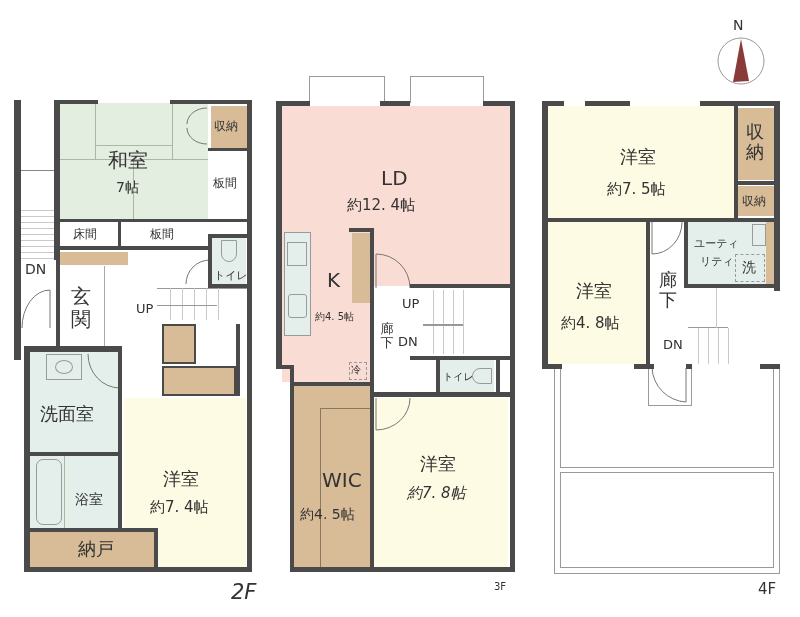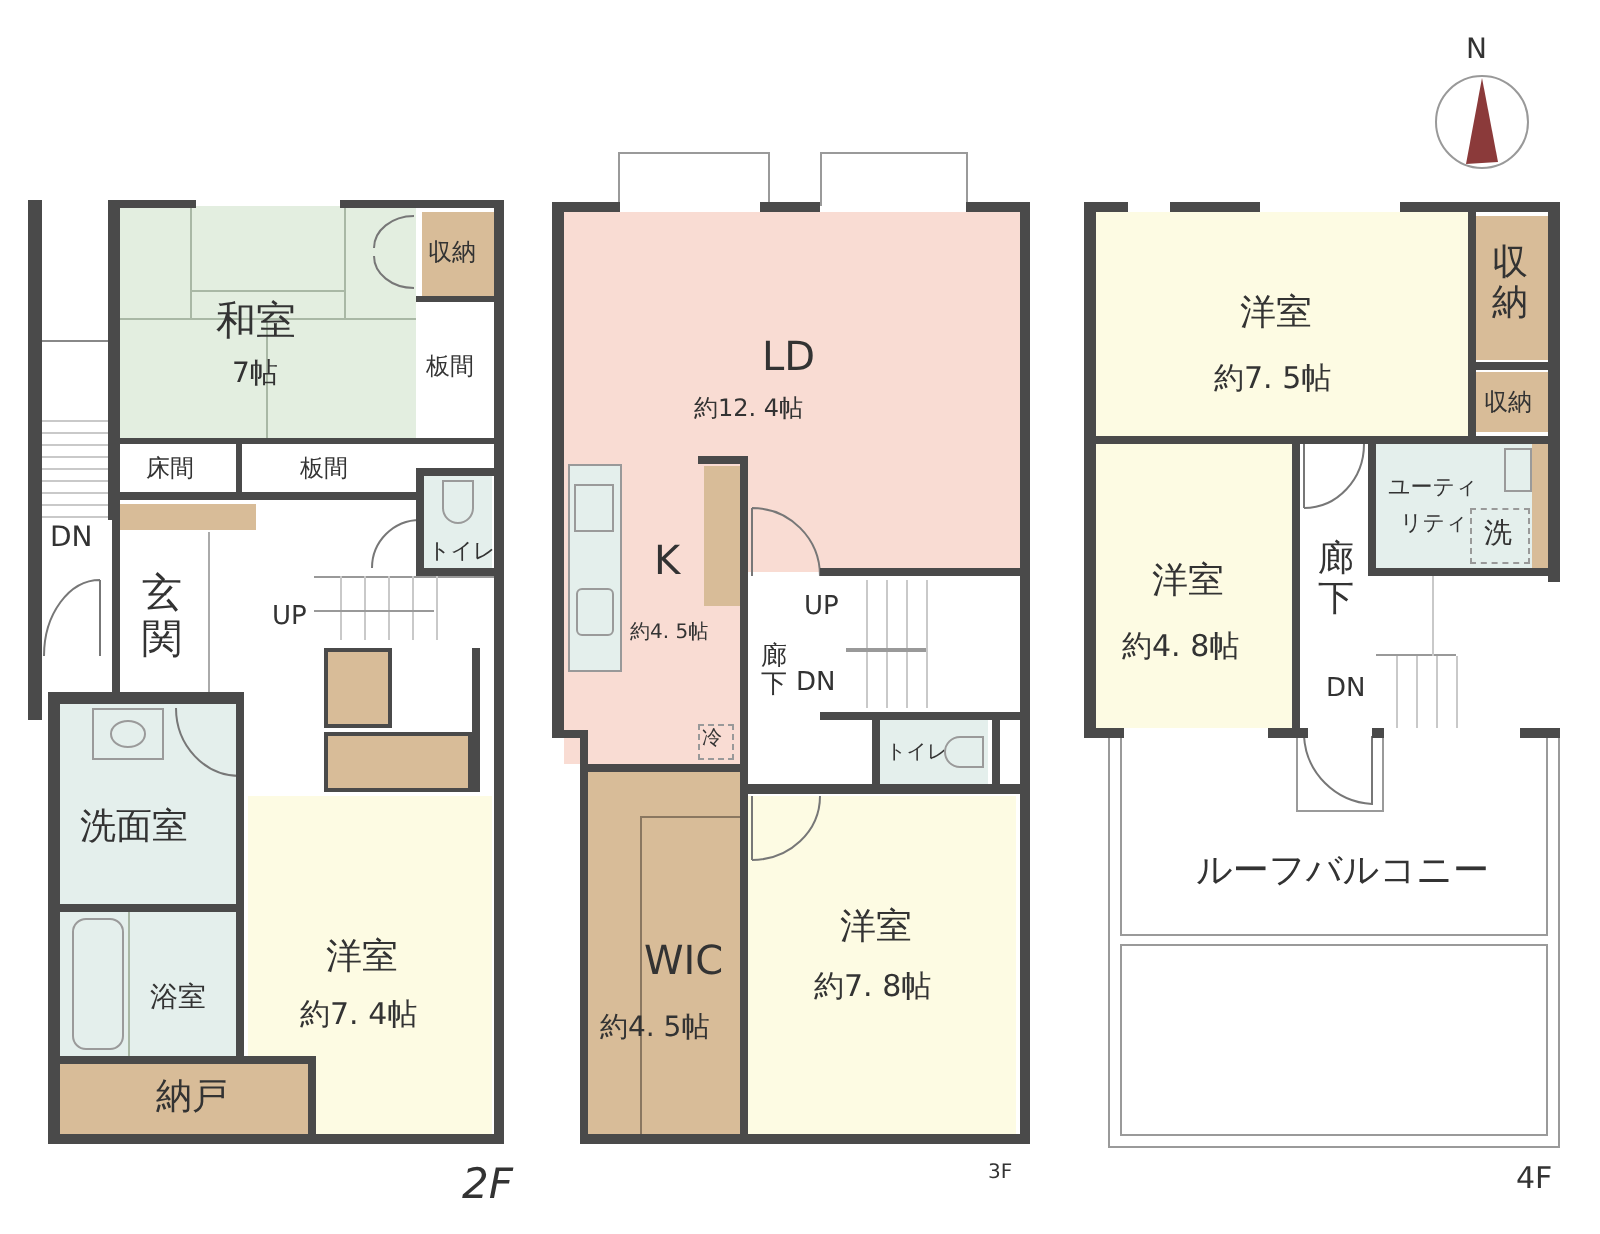--- a/index.html
+++ b/index.html
@@ -137,21 +137,21 @@
   <div class="lbl md" style="left:231px;top:582px;font-size:21px;font-style:italic;">2F</div>
 </div>
 
 <div class="abs" style="left:0;top:0;width:530px;height:617px;">
 
   <div class="thin" style="left:309px;top:76px;width:76px;height:27px;border-bottom:none;"></div>
   <div class="thin" style="left:410px;top:76px;width:74px;height:27px;border-bottom:none;"></div>
 
   <div class="room" style="left:282px;top:106px;width:228px;height:180px;background:#f9dcd3;"></div>
   <div class="lbl lg" style="left:381px;top:168px;">LD</div>
-  <div class="lbl md" style="left:347px;top:198px;font-size:12px;">約12. 4帖</div>
+  <div class="lbl md" style="left:347px;top:198px;font-size:15px;">約12. 4帖</div>
 
   <div class="room" style="left:282px;top:230px;width:88px;height:152px;background:#f9dcd3;"></div>
   <div class="room" style="left:284px;top:232px;width:27px;height:104px;background:#e4efec;border:1px solid #999;"></div>
   <div class="thin" style="left:287px;top:242px;width:20px;height:24px;"></div>
   <div class="thin" style="left:288px;top:294px;width:19px;height:24px;border-radius:3px;"></div>
   <div class="room" style="left:352px;top:233px;width:18px;height:70px;background:#d8bc98;"></div>
   <div class="lbl lg" style="left:327px;top:270px;">K</div>
   <div class="lbl" style="left:315px;top:312px;font-size:10px;">約4. 5帖</div>
   <div class="room" style="left:349px;top:362px;width:18px;height:18px;border:1px dashed #999;"></div>
   <div class="lbl" style="left:351px;top:365px;font-size:10px;">冷</div>
@@ -180,21 +180,21 @@
   <div class="line" style="left:320px;top:408px;width:1px;height:160px;background:#8a7760;"></div>
   <div class="line" style="left:320px;top:408px;width:50px;height:1px;background:#8a7760;"></div>
   <div class="lbl lg" style="left:322px;top:470px;">WIC</div>
   <div class="lbl md" style="left:300px;top:507px;font-size:14px;">約4. 5帖</div>
 
   <div class="room" style="left:374px;top:398px;width:134px;height:170px;background:#fdfbe3;"></div>
   <svg width="34" height="32" style="left:376px;top:398px;">
     <path d="M0,0 L0,32 M34,0 A 34 32 0 0 1 0 32" fill="none" stroke="#777" stroke-width="1"></path>
   </svg>
   <div class="lbl lg" style="left:420px;top:455px;font-size:18px;">洋室</div>
-  <div class="lbl md" style="left:407px;top:486px;font-size:15px;">約7. 8帖</div>
+  <div class="lbl md" style="left:407px;top:486px;font-size:15px;font-style:italic;">約7. 8帖</div>
 
   <div class="wall" style="left:276px;top:101px;width:34px;height:5px;"></div>
   <div class="wall" style="left:380px;top:101px;width:30px;height:5px;"></div>
   <div class="wall" style="left:483px;top:101px;width:32px;height:5px;"></div>
   <div class="wall" style="left:276px;top:101px;width:6px;height:268px;"></div>
   <div class="wall" style="left:510px;top:101px;width:5px;height:470px;"></div>
   <div class="wall" style="left:349px;top:228px;width:24px;height:4px;"></div>
   <div class="wall" style="left:370px;top:228px;width:4px;height:340px;"></div>
   <div class="wall" style="left:410px;top:284px;width:102px;height:4px;"></div>
   <div class="wall" style="left:276px;top:365px;width:18px;height:4px;"></div>
@@ -250,21 +250,20 @@
   <div class="step" style="left:728px;top:328px;width:1px;height:36px;"></div>
   <div class="step" style="left:716px;top:288px;width:1px;height:40px;"></div>
 
   <div class="thin" style="left:554px;top:368px;width:226px;height:206px;border-top:none;"></div>
   <div class="thin" style="left:560px;top:368px;width:214px;height:100px;border-top:none;"></div>
   <div class="thin" style="left:560px;top:472px;width:214px;height:96px;"></div>
   <div class="thin" style="left:648px;top:368px;width:44px;height:38px;border-top:none;"></div>
   <svg width="36" height="36" style="left:652px;top:368px;">
     <path d="M0,0 A 36 36 0 0 0 34 34 L34,0" fill="none" stroke="#777" stroke-width="1"></path>
   </svg>
-  <div class="lbl lg" style="left:598px;top:427px;font-size:18px;">ルーフバルコニー</div>
 
   <div class="wall" style="left:542px;top:101px;width:22px;height:5px;"></div>
   <div class="wall" style="left:585px;top:101px;width:45px;height:5px;"></div>
   <div class="wall" style="left:700px;top:101px;width:80px;height:5px;"></div>
   <div class="wall" style="left:542px;top:101px;width:6px;height:268px;"></div>
   <div class="wall" style="left:774px;top:101px;width:6px;height:190px;"></div>
   <div class="wall" style="left:734px;top:104px;width:4px;height:116px;"></div>
   <div class="wall" style="left:734px;top:181px;width:44px;height:4px;"></div>
   <div class="wall" style="left:546px;top:218px;width:232px;height:4px;"></div>
   <div class="wall" style="left:646px;top:222px;width:4px;height:144px;"></div>

